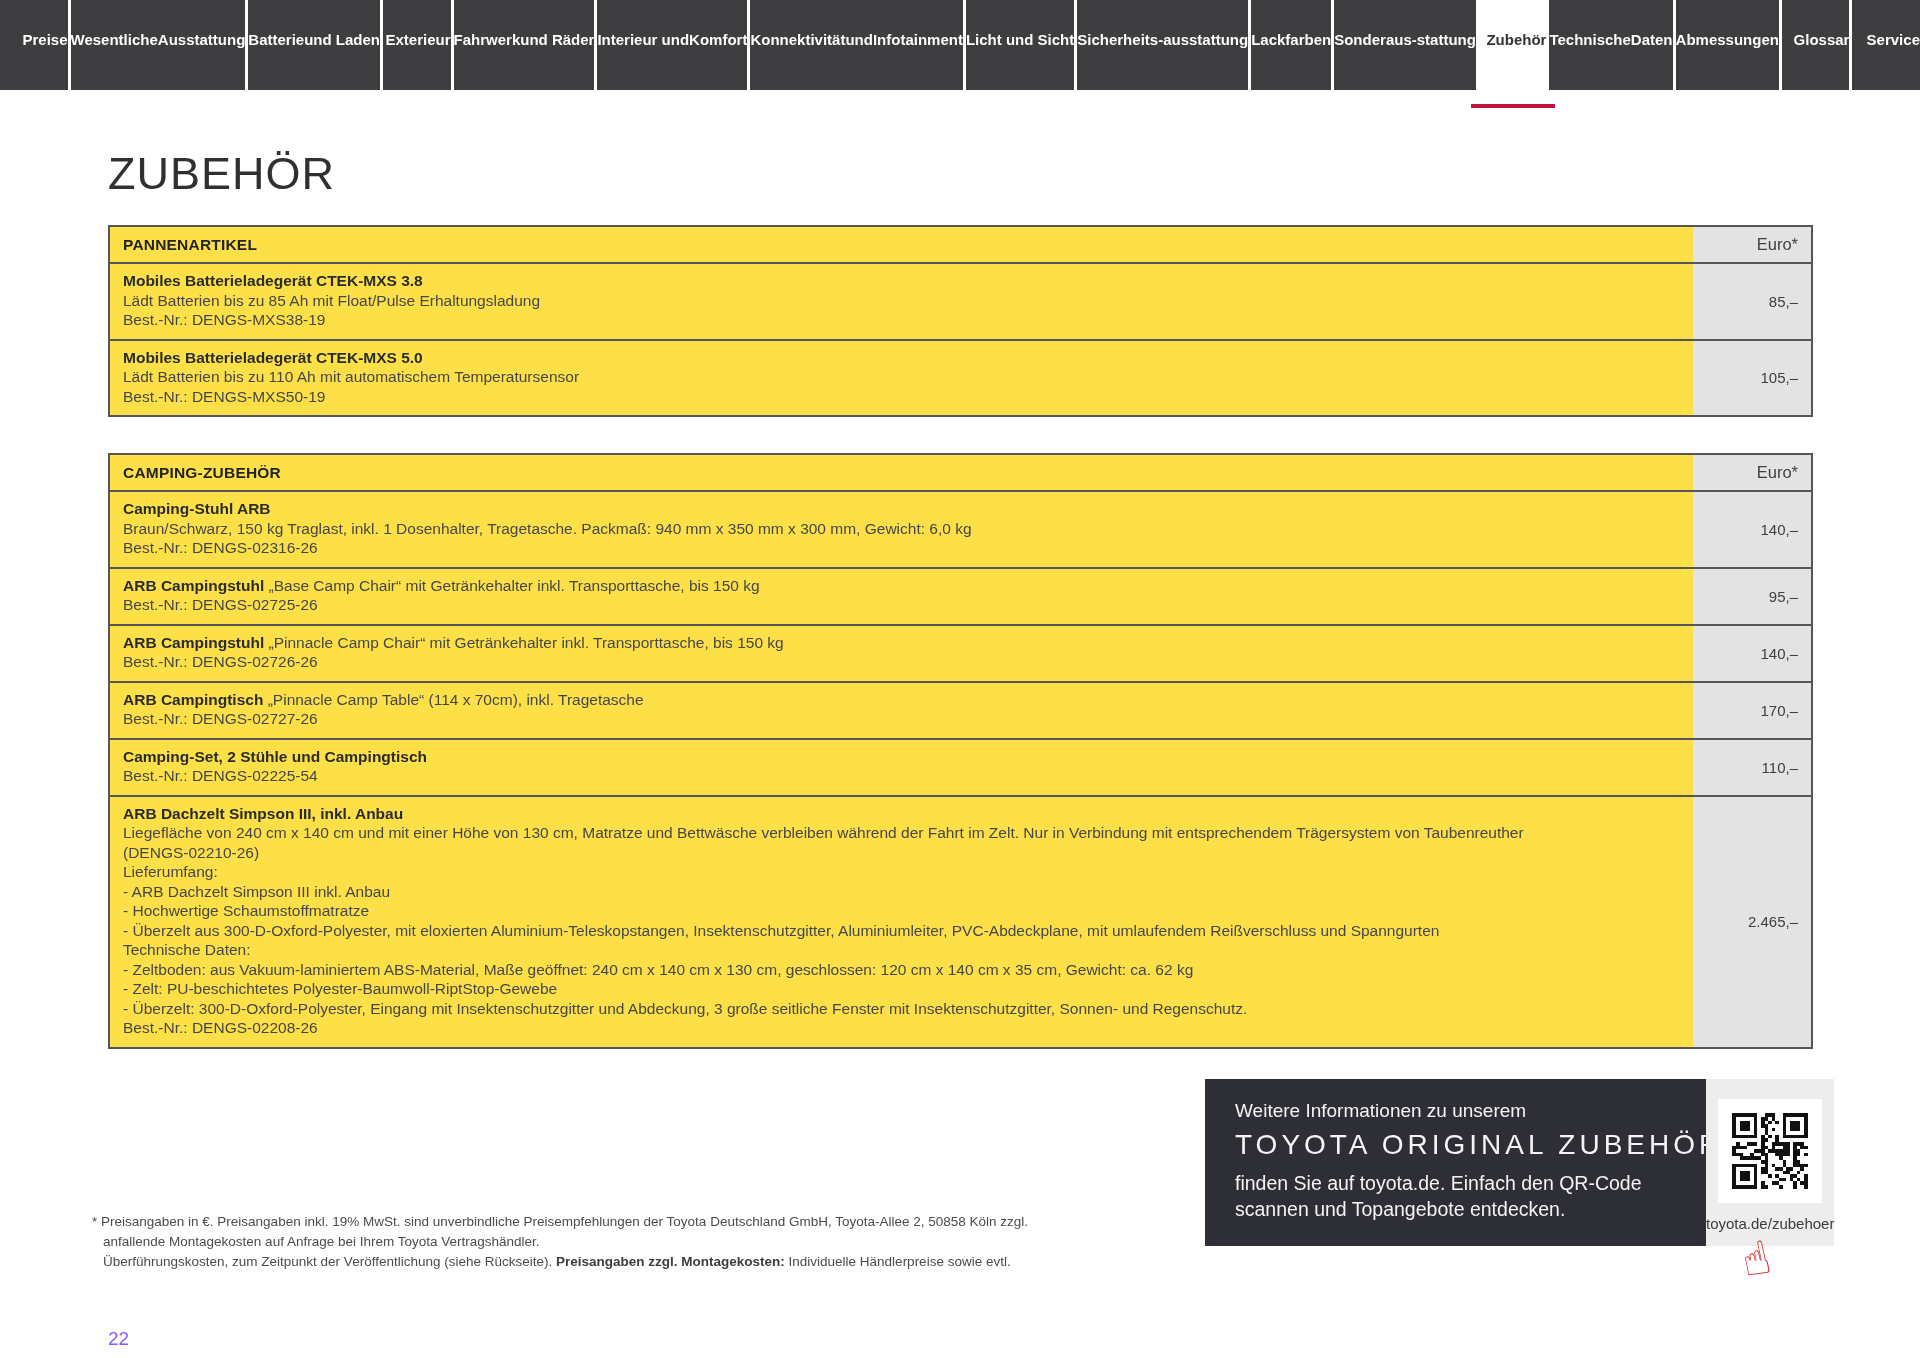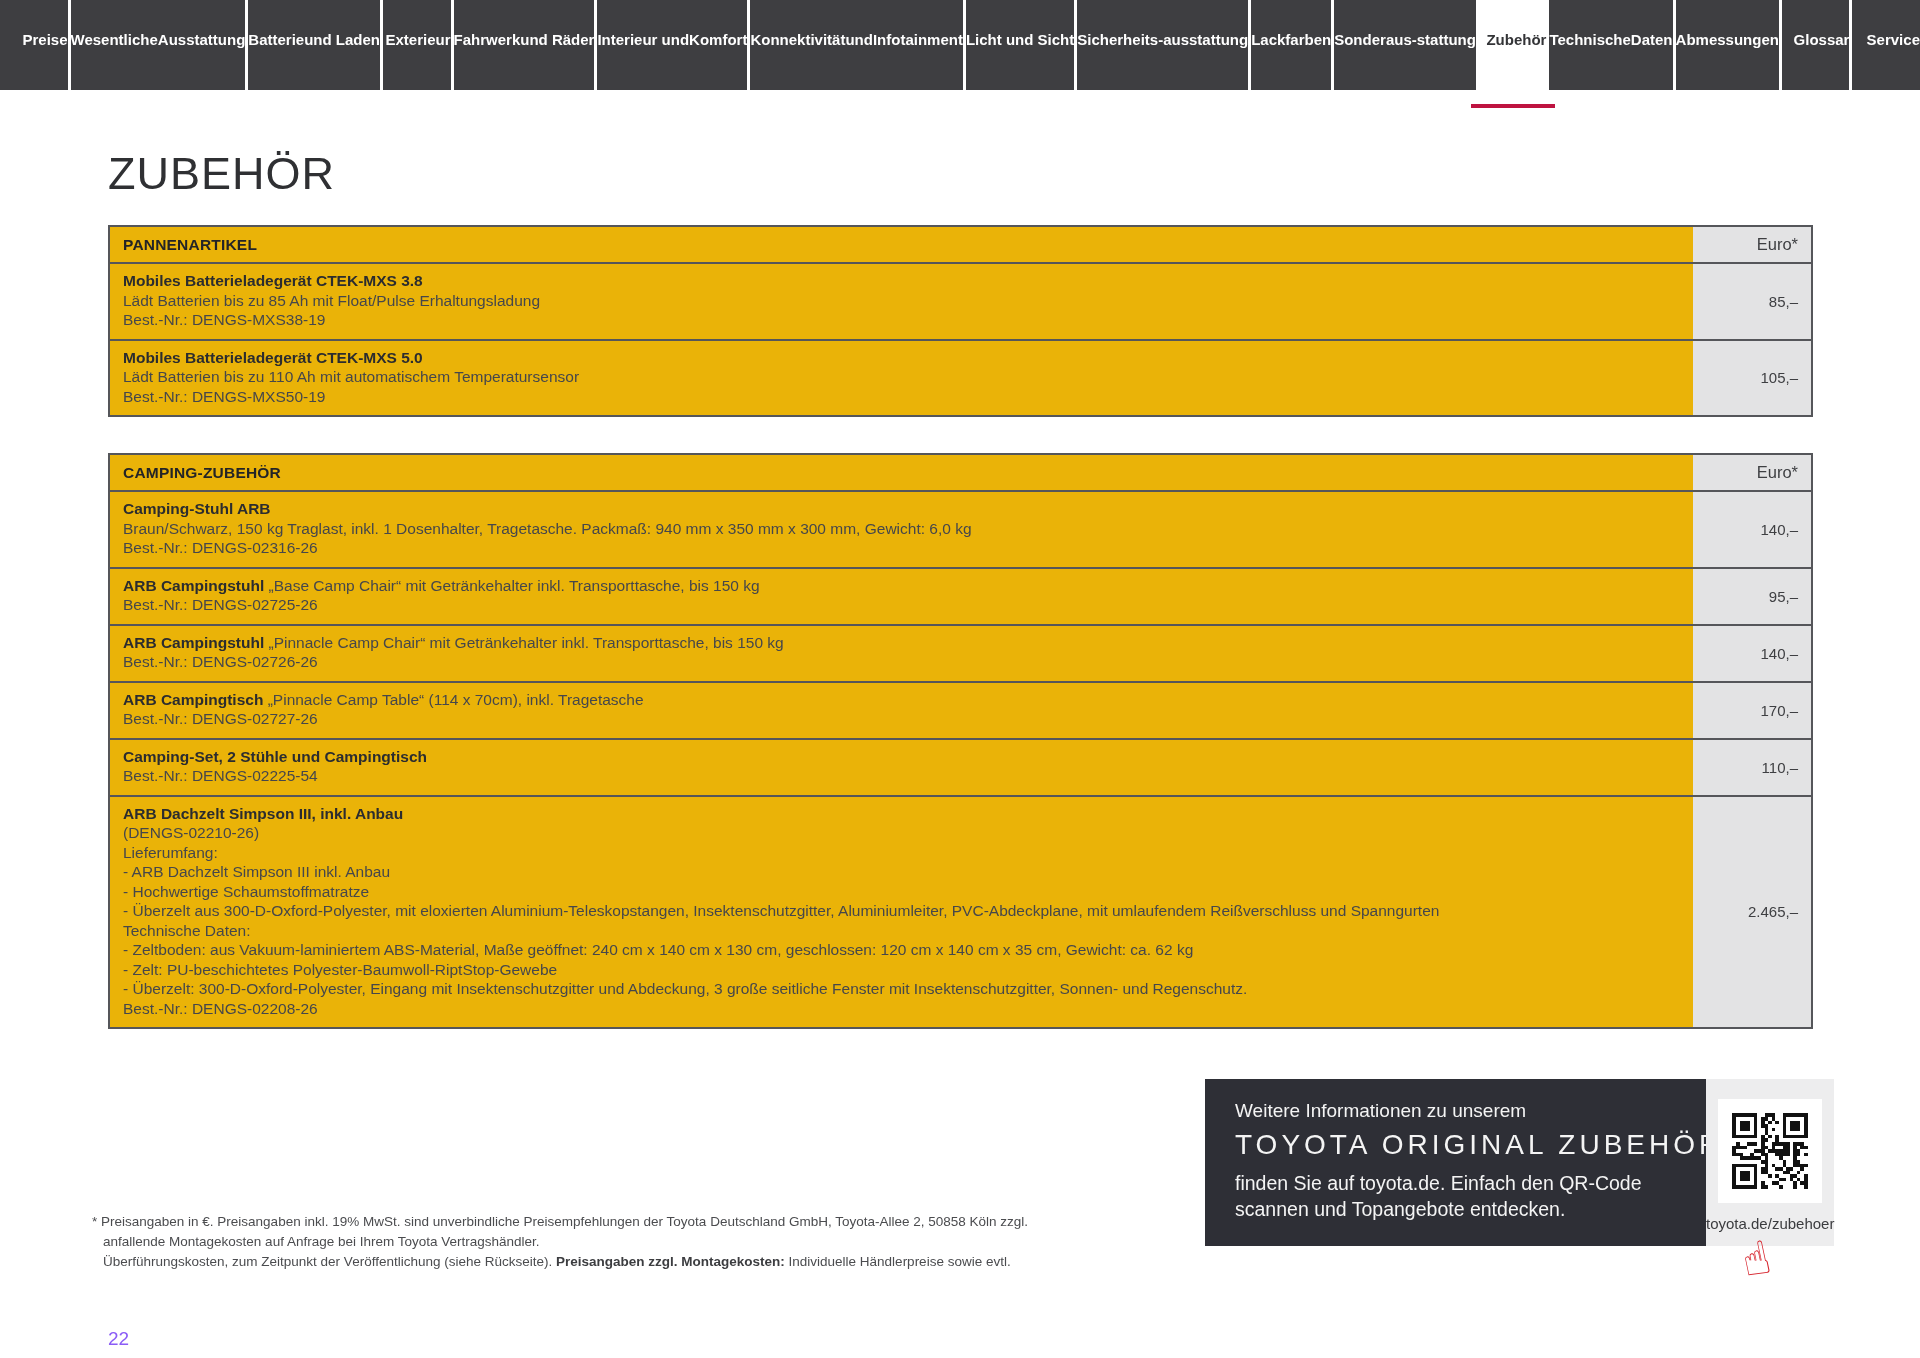--- a/index.html
+++ b/index.html
@@ -19,21 +19,21 @@
   .nav-tab.active { background:#fff; color:#333437; }
   .nav-tab.active::after { content:""; position:absolute; left:50%; transform:translateX(-50%);
              bottom:-18px; width:84px; height:4px; background:var(--accent,#be1340); }
 
   
   .page-title { position:absolute; left:108px; top:148px; font-size:45px; font-weight:300;
                 letter-spacing:1px; color:#2f3033; }
 
   
   .content { position:absolute; left:108px; top:225px; width:1705px; }
-  .ptable { border:2px solid var(--line,#55565a); background:#eab308; }
+  .ptable { border:2px solid var(--line,#55565a); background:#fde047; }
   .ptable + .ptable { margin-top:36px; }
   .prow { display:flex; border-top:2px solid var(--line,#55565a); }
   .prow:first-child { border-top:none; }
   .prow-main { flex:1; padding:7px 14px 9px 13px; }
   .prow-price { width:118px; background:var(--cell,#e3e3e4); display:flex; align-items:center;
                 justify-content:flex-end; padding-right:13px; font-size:15px; color:#3e3f42; }
   .prow.theader .prow-main { font-weight:700; font-size:15.5px; color:#232427;
                 padding:9px 14px 8px 13px; letter-spacing:0.2px; }
   .prow.theader .prow-price { font-size:16.5px; }
   .line { font-size:15.5px; line-height:19.5px; color:#46474b; }
@@ -193,20 +193,21 @@
         <div class="prow">
           <div class="prow-main">
             <div class="line"><strong>Camping-Set, 2 Stühle und Campingtisch</strong></div>
             <div class="line">Best.-Nr.: DENGS-02225-54</div>
           </div>
           <div class="prow-price">110,–</div>
         </div>
         <div class="prow">
           <div class="prow-main">
             <div class="line"><strong>ARB Dachzelt Simpson III, inkl. Anbau</strong></div>
+            <div class="line">Liegefläche von 240 cm x 140 cm und mit einer Höhe von 130 cm, Matratze und Bettwäsche verbleiben während der Fahrt im Zelt. Nur in Verbindung mit entsprechendem Trägersystem von Taubenreuther</div>
             <div class="line">(DENGS-02210-26)</div>
             <div class="line">Lieferumfang:</div>
             <div class="line">- ARB Dachzelt Simpson III inkl. Anbau</div>
             <div class="line">- Hochwertige Schaumstoffmatratze</div>
             <div class="line">- Überzelt aus 300-D-Oxford-Polyester, mit eloxierten Aluminium-Teleskopstangen, Insektenschutzgitter, Aluminiumleiter, PVC-Abdeckplane, mit umlaufendem Reißverschluss und Spanngurten</div>
             <div class="line">Technische Daten:</div>
             <div class="line">- Zeltboden: aus Vakuum-laminiertem ABS-Material, Maße geöffnet: 240 cm x 140 cm x 130 cm, geschlossen: 120 cm x 140 cm x 35 cm, Gewicht: ca. 62 kg</div>
             <div class="line">- Zelt: PU-beschichtetes Polyester-Baumwoll-RiptStop-Gewebe</div>
             <div class="line">- Überzelt: 300-D-Oxford-Polyester, Eingang mit Insektenschutzgitter und Abdeckung, 3 große seitliche Fenster mit Insektenschutzgitter, Sonnen- und Regenschutz.</div>
             <div class="line">Best.-Nr.: DENGS-02208-26</div>

